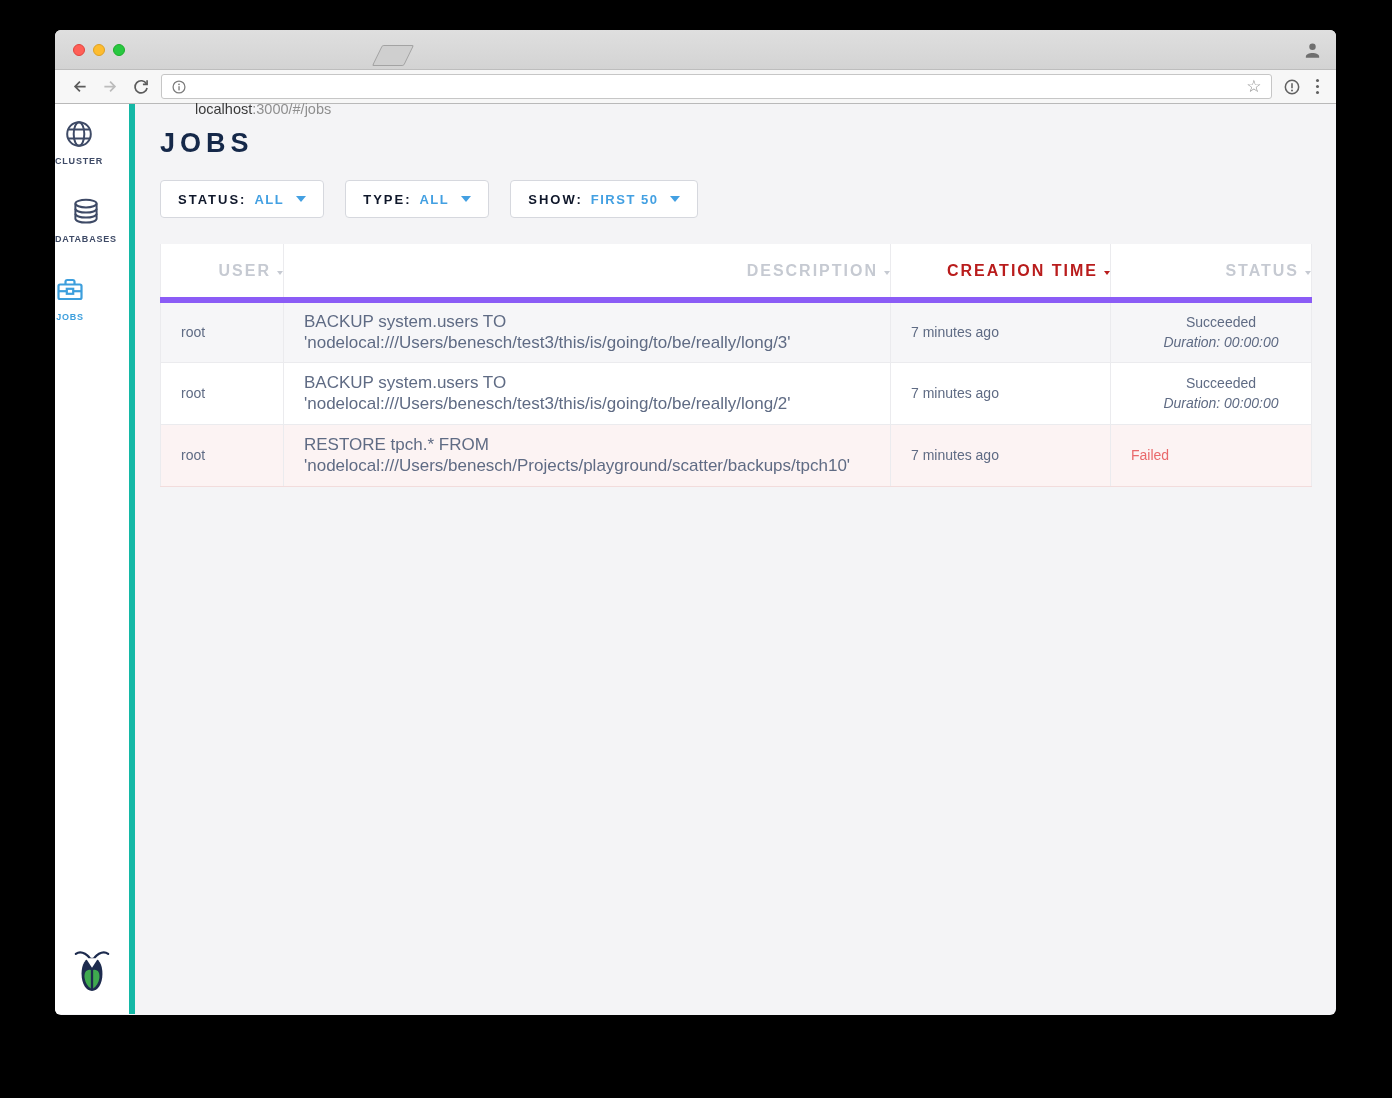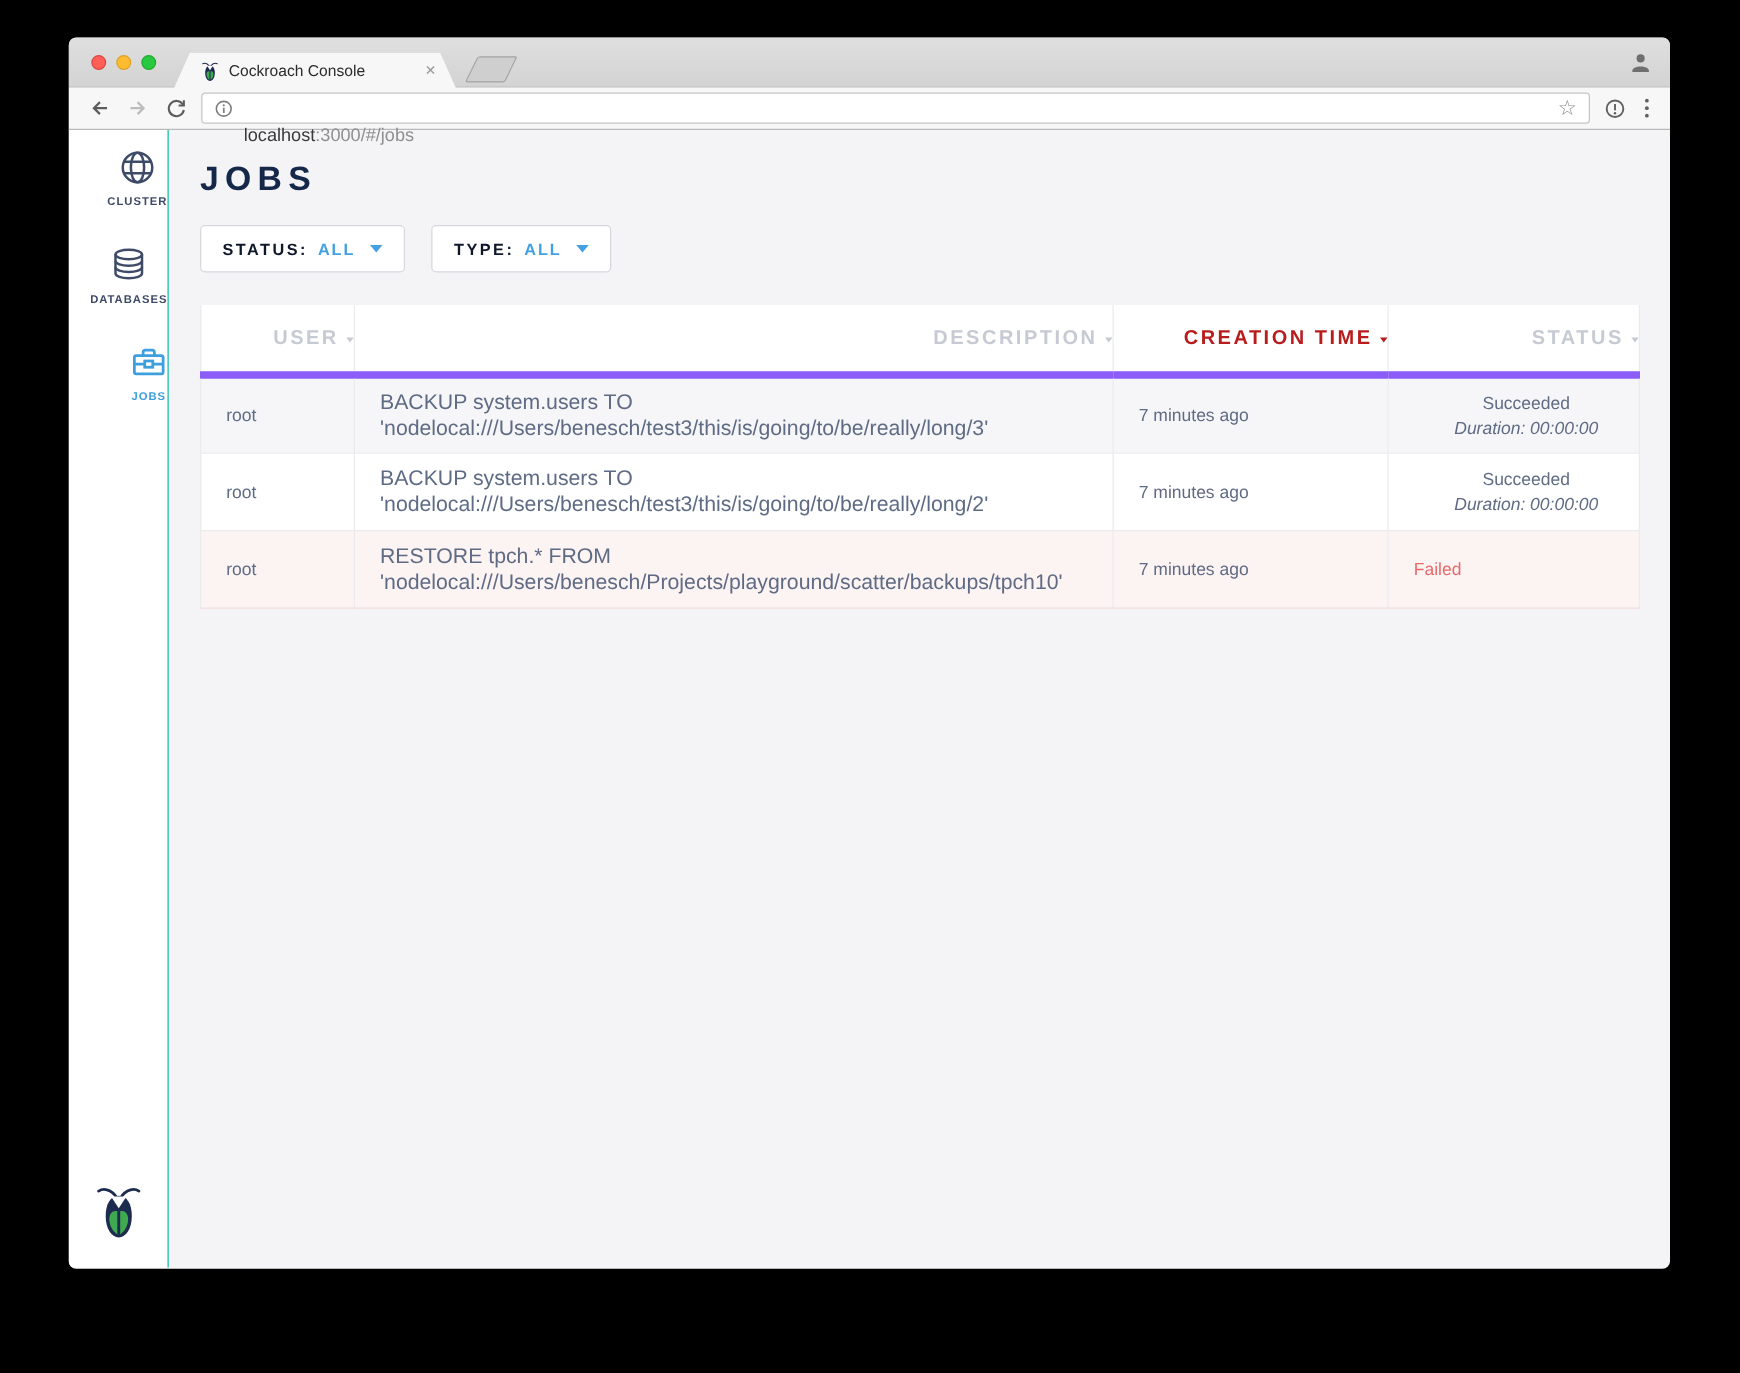--- a/index.html
+++ b/index.html
@@ -29,22 +29,22 @@
   .url-text { font-size:14.5px;margin-top:44px; }
   .url-host { color:#3a3a3a; }
   .url-rest { color:#8f8f8f; }
   .url-spacer { flex:1; }
   .star { font-size:17px; color:#8a8a8a; cursor:pointer; line-height:1; }
   .kebab { display:flex; flex-direction:column; gap:2.5px; padding:0 4px; cursor:pointer; }
   .kebab span { width:3.5px; height:3.5px; border-radius:50%; background:#5f5f5f; }
 
   
   .content { display:flex; height:910px; }
-  .sidebar { width:80px; background:#fff; border-right:1px solid #14b8a6; display:flex; flex-direction:column;
-             align-items:flex-end; padding-top:15px; position:relative; flex:0 0 auto; }
+  .sidebar { width:80px; background:#fff; border-right:6px solid #14b8a6; display:flex; flex-direction:column;
+             align-items:flex-start; padding-top:15px; position:relative; flex:0 0 auto; }
   .nav-item { display:flex; flex-direction:column; align-items:center; gap:7px; margin-bottom:31px; cursor:pointer; }
   .nav-label { font-size:9px; font-weight:bold; letter-spacing:0.8px; color:#3e4a66; }
   .nav-item.active .nav-label { color:#3d9fdd; }
   .sidebar-logo { position:absolute; bottom:16px; left:50%; transform:translateX(-50%); }
 
   .main { flex:1; padding:24px 25px 0 25px; }
   .page-title { font-size:27px; font-weight:bold; letter-spacing:5px; color:#152849; margin-bottom:21px; }
 
   .filters { display:flex; gap:21px; margin-bottom:26px; }
   .filter { height:38px; background:#fff; border:1px solid #d6d8de; border-radius:4px;
@@ -89,27 +89,20 @@
 </svg>
 
 <div class="window">
 
   <div class="tabstrip">
     <div class="traffic">
       <span class="light red"></span>
       <span class="light yellow"></span>
       <span class="light green"></span>
     </div>
-    <div class="tab">
-      <svg width="14" height="18" viewBox="0 0 40 50">
-          <use href="#cockroach-logo"></use>
-        </svg>
-      <span class="tab-title">Cockroach Console</span>
-      <span class="tab-close">✕</span>
-    </div>
     <div class="newtab-btn"></div>
     <div class="profile-icon">
       <svg width="19" height="19" viewBox="0 0 20 20">
         <circle cx="10" cy="6" r="3.4" fill="#6f6f6f"></circle>
         <path d="M3 16.5 C3 11.5 17 11.5 17 16.5 L17 17.5 L3 17.5 Z" fill="#6f6f6f"></path>
       </svg>
     </div>
   </div>
 
   <div class="toolbar">
@@ -196,20 +189,25 @@
 
       <div class="filters">
         <div class="filter">
           <span class="filter-label">STATUS:</span>
           <span class="filter-value">ALL</span>
           <span class="chevron-down"></span>
         </div>
         <div class="filter">
           <span class="filter-label">TYPE:</span>
           <span class="filter-value">ALL</span>
+          <span class="chevron-down"></span>
+        </div>
+        <div class="filter">
+          <span class="filter-label">SHOW:</span>
+          <span class="filter-value">FIRST 50</span>
           <span class="chevron-down"></span>
         </div>
       </div>
 
       <table class="jobs">
         <colgroup>
             <col style="width:123px">
             <col style="width:607px">
             <col style="width:220px">
             <col style="width:201px">

